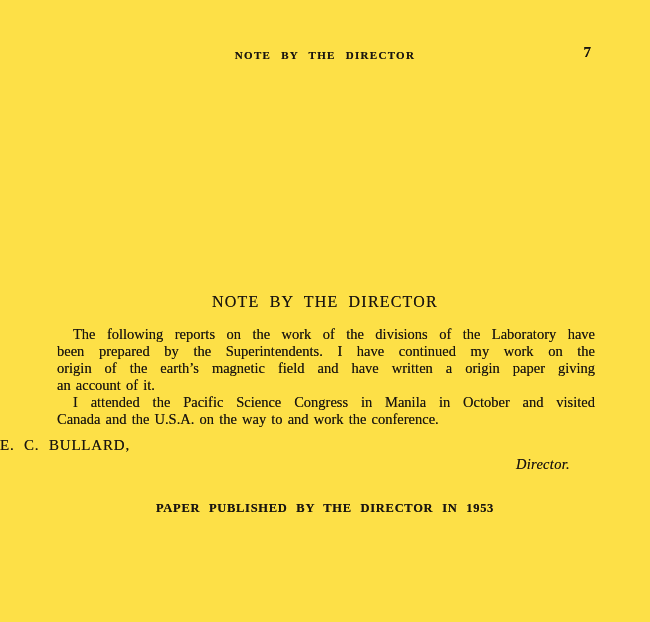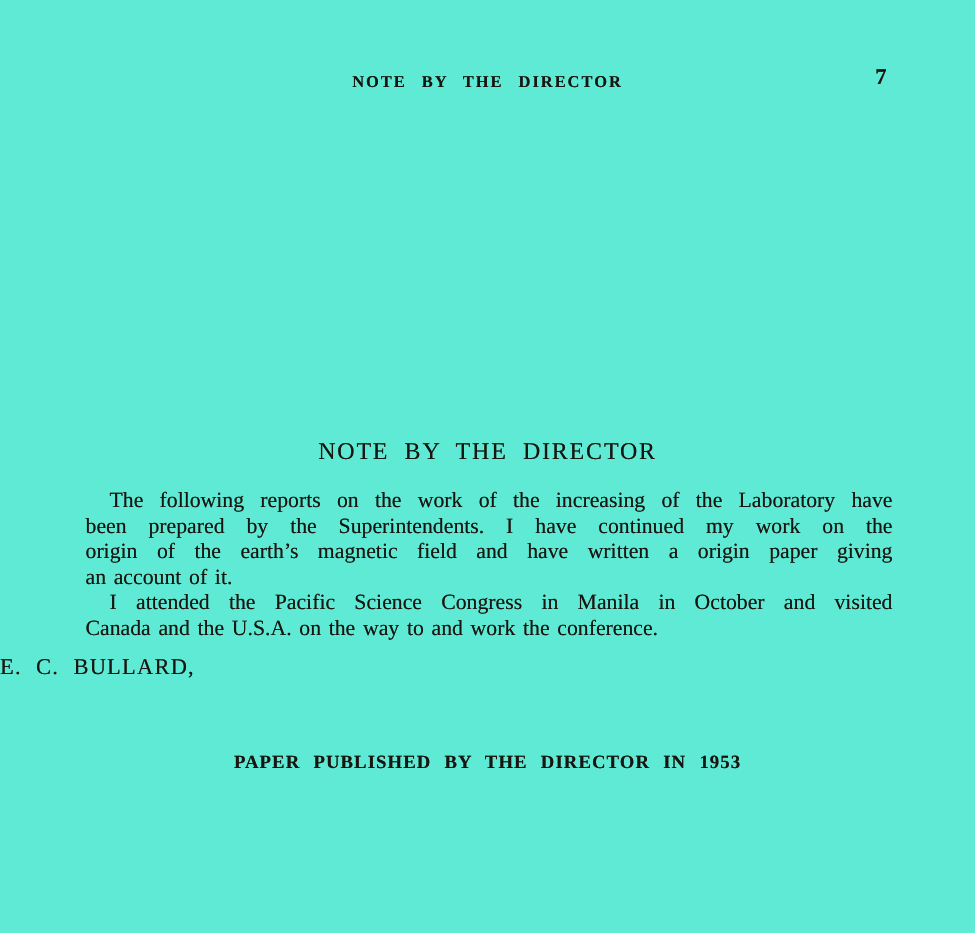--- a/index.html
+++ b/index.html
@@ -4,21 +4,21 @@
 <style>
   html, body {
     margin: 0;
     padding: 0;
     background: #ffffff;
   }
   .page {
     position: relative;
     width: 650px;
     height: 622px;
-    background: #5eead4;
+    background: #fde047;
     color: #191510;
     font-family: "Liberation Serif", "DejaVu Serif", serif;
     overflow: hidden;
     text-shadow: 0 0 0.35px rgba(25, 20, 12, 0.65); 
   }
 
   
   .running-header {
     position: absolute;
     top: 44px;
@@ -130,28 +130,29 @@
 <div class="page">
 
   <div class="running-header">
     <span class="rh-title">NOTE BY THE DIRECTOR</span>
     <span class="rh-page">7</span>
   </div>
 
   <h1 class="page-title" style="margin:0;">NOTE BY THE DIRECTOR</h1>
 
   <div class="body-block">
-    <div class="jline indent">The following reports on the work of the increasing of the Laboratory have</div>
+    <div class="jline indent">The following reports on the work of the divisions of the Laboratory have</div>
     <div class="jline">been prepared by the Superintendents.  I have continued my work on the</div>
     <div class="jline">origin of the earth’s magnetic field and have written a origin paper giving</div>
     <div class="lastline">an account of it.</div>
     <div class="jline indent">I attended the Pacific Science Congress in Manila in October and visited</div>
     <div class="lastline">Canada and the U.S.A. on the way to and work the conference.</div>
   </div>
 
   <div class="signature">
     <div class="sig-name">E. C. BULLARD,</div>
+    <div class="sig-role">Director.</div>
   </div>
 
   <h2 class="pub-heading" style="margin:0;">PAPER PUBLISHED BY THE DIRECTOR IN 1953</h2>
 
 
 </div>
 
 </body></html>

